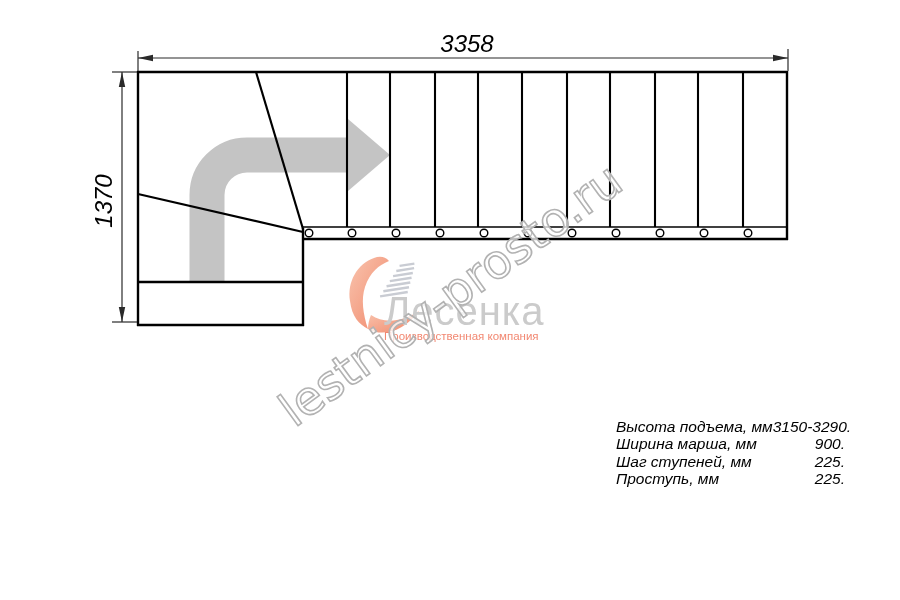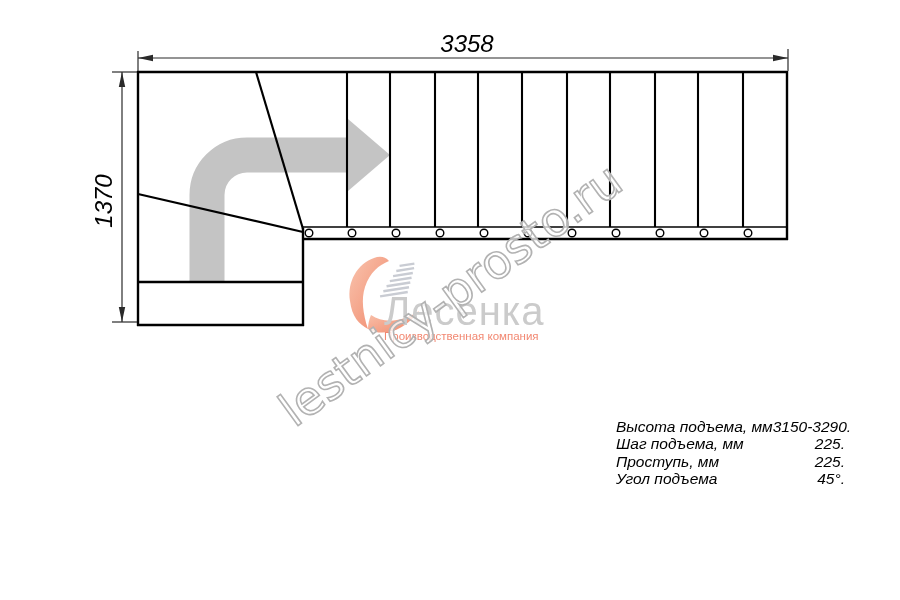--- a/index.html
+++ b/index.html
@@ -122,26 +122,26 @@
 
     <text class="watermark-text" x="460" y="308" text-anchor="middle" transform="rotate(-36 460 308)">lestnicy-prosto.ru</text>
   </svg>
 
   <div class="specs">
     <div class="spec-row">
       <span class="spec-label">Высота подъема, мм</span>
       <span class="spec-value">3150-3290.</span>
     </div>
     <div class="spec-row">
-      <span class="spec-label">Шаг подъема, мм</span>
+      <span class="spec-label">Ширина марша, мм</span>
+      <span class="spec-value">900.</span>
+    </div>
+    <div class="spec-row">
+      <span class="spec-label">Шаг ступеней, мм</span>
       <span class="spec-value">225.</span>
     </div>
     <div class="spec-row">
       <span class="spec-label">Проступь, мм</span>
       <span class="spec-value">225.</span>
     </div>
-    <div class="spec-row">
-      <span class="spec-label">Угол подъема</span>
-      <span class="spec-value">45°.</span>
-    </div>
   </div>
 
 </div>
 
 </body></html>

